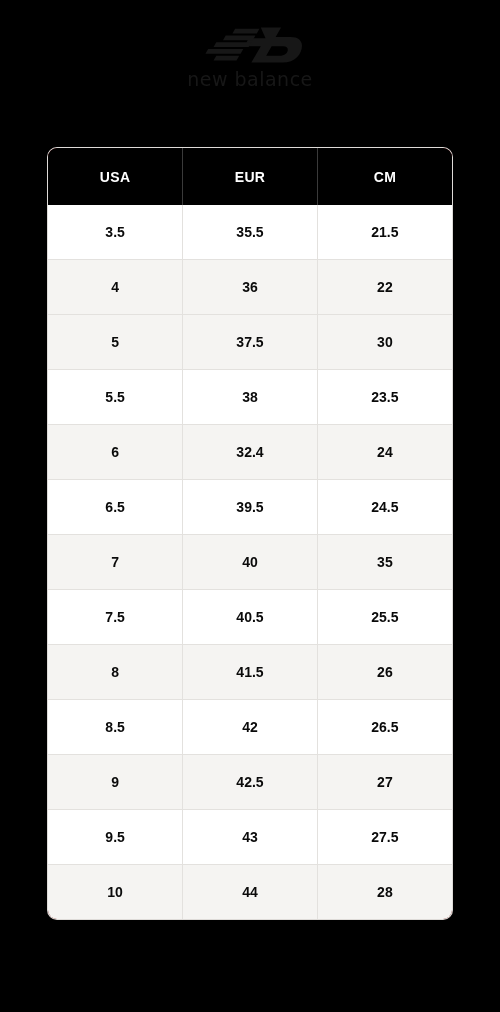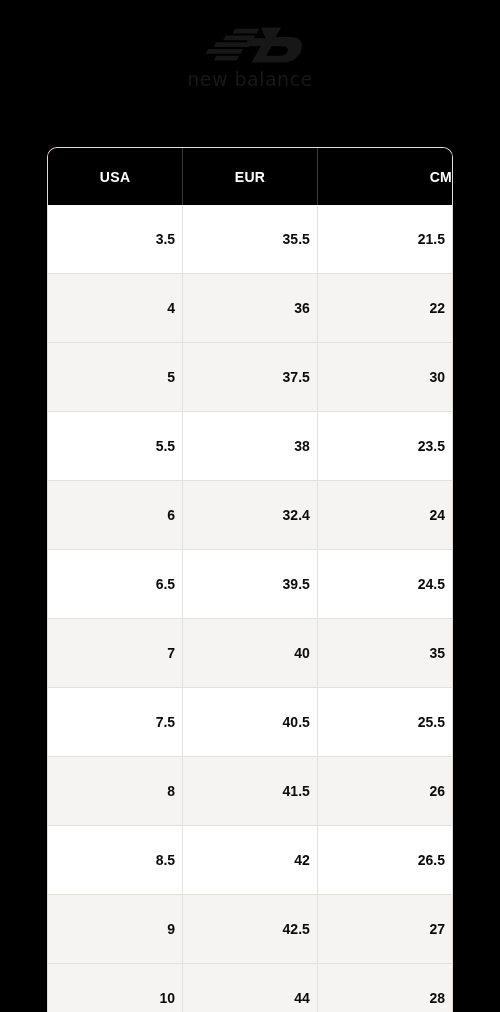--- a/index.html
+++ b/index.html
@@ -63,32 +63,32 @@
     color: #ffffff;
     font-size: 14px;
     font-weight: bold;
     letter-spacing: 0.3px;
     height: 57px;
     text-align: center;
     vertical-align: middle;
     border-right: 1px solid #3a3a3a;
     padding: 0;
   }
-  table.size-table th:last-child { border-right: none; text-align: right; }
+  table.size-table th:last-child { border-right: none; }
 
   table.size-table td {
     height: 54px;
-    text-align: right;
+    text-align: center;
     vertical-align: middle;
     font-size: 14px;
     font-weight: bold;
     color: #0a0a0a;
     border-right: 1px solid #e3e1de;
     border-top: 1px solid #e3e1de;
-    padding: 7px;
+    padding: 0;
   }
   table.size-table td:last-child { border-right: none; }
 
   table.size-table tbody tr.row-odd  td { background: #ffffff; }
   table.size-table tbody tr.row-even td { background: #f5f4f2; }
   table.size-table tbody tr:first-child td { border-top: none; }
 </style>
 </head>
 <body>
 
@@ -168,20 +168,25 @@
         <tr class="row-odd">
           <td>8.5</td>
           <td>42</td>
           <td>26.5</td>
         </tr>
         <tr class="row-even">
           <td>9</td>
           <td>42.5</td>
           <td>27</td>
         </tr>
+        <tr class="row-odd">
+          <td>9.5</td>
+          <td>43</td>
+          <td>27.5</td>
+        </tr>
         <tr class="row-even">
           <td>10</td>
           <td>44</td>
           <td>28</td>
         </tr>
       </tbody>
     </table>
   </div>
 
 </div>

